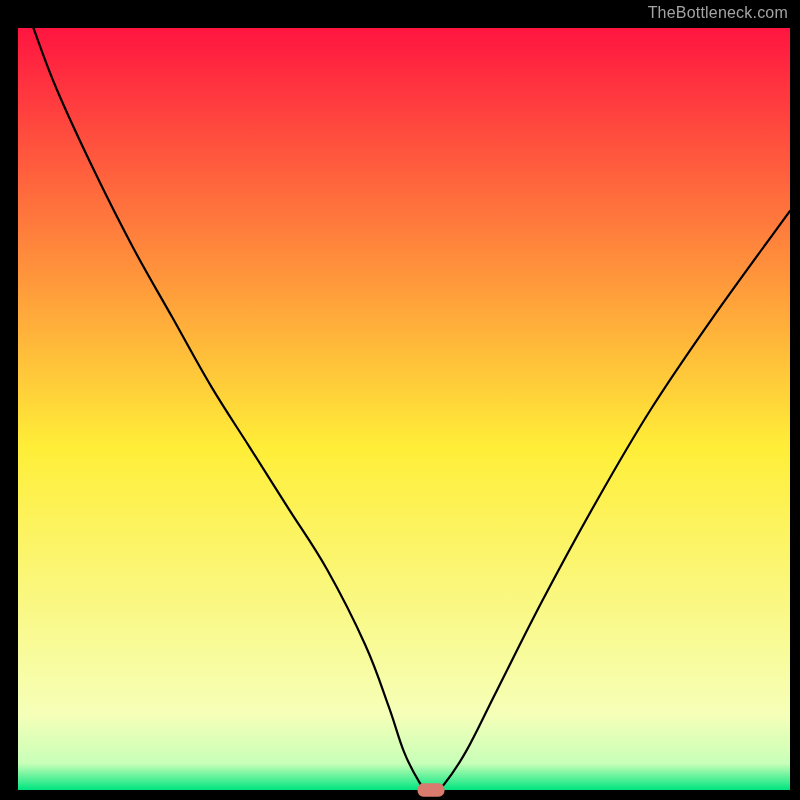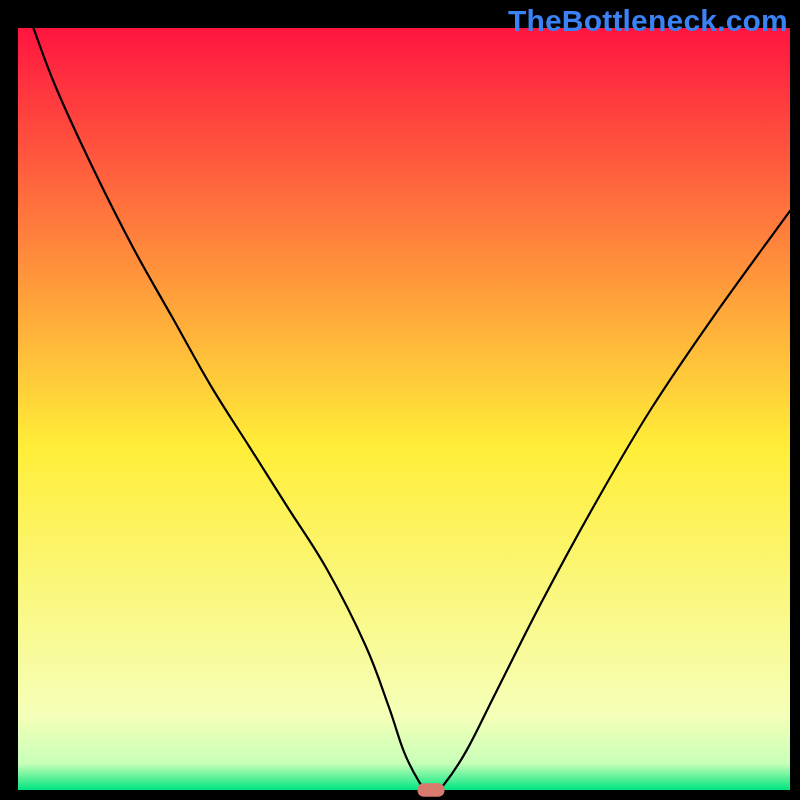--- a/index.html
+++ b/index.html
@@ -16,23 +16,23 @@
     left: 0;
     width: 800px;
     height: 800px;
     background: #000;
   }
   .watermark {
     position: absolute;
     top: 4px;
     right: 12px;
     font-family: Arial, Helvetica, sans-serif;
-    font-size: 30px;
-    font-weight: bold;
-    color: #3b82f6;
+    font-size: 16px;
+    font-weight: normal;
+    color: #a3a3a3;
     letter-spacing: 0.2px;
     z-index: 10;
   }
   svg {
     display: block;
   }
 </style>
 </head>
 <body>
 

